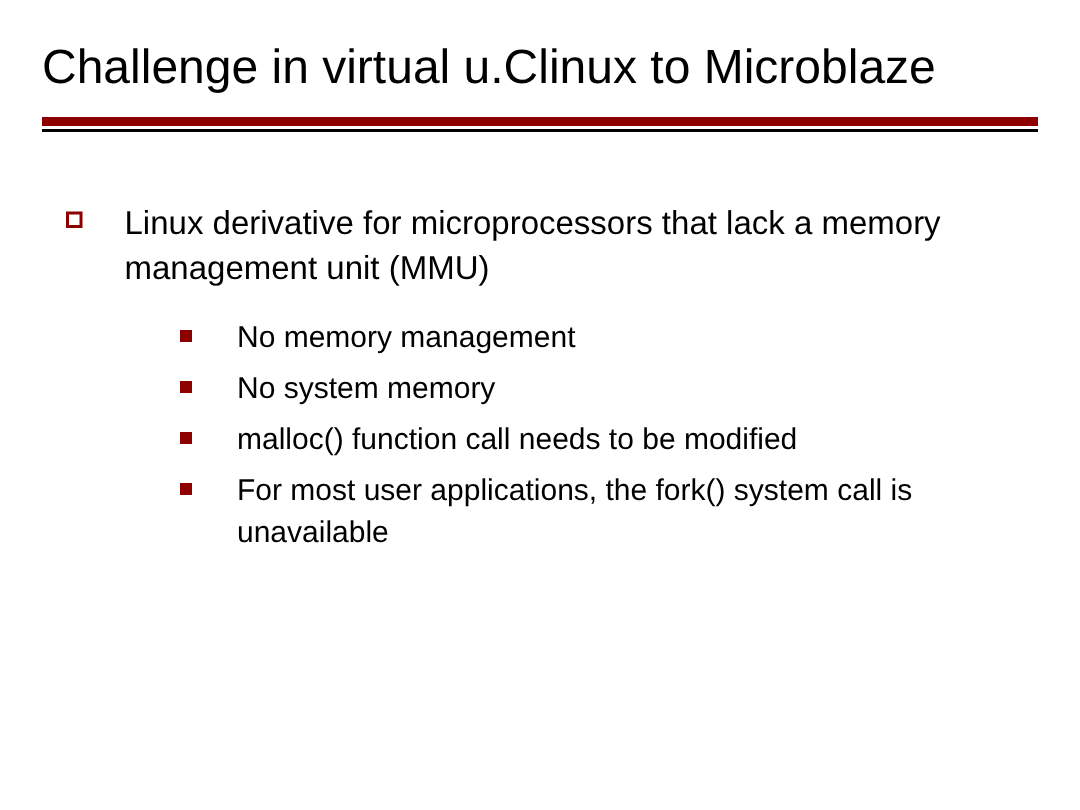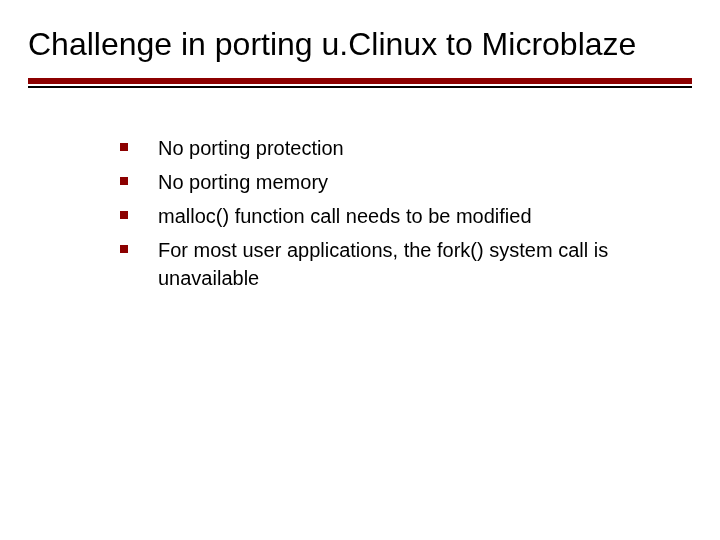--- a/index.html
+++ b/index.html
@@ -69,37 +69,41 @@
     .sub-item .text {
       font-size: 20px;
       color: #000000;
       line-height: 1.4;
       max-width: 540px;
     }
   </style>
 </head>
 <body>
 
-<div class="title">Challenge in porting u.Clinux to Microblaze</div>
+<div class="title">Challenge in virtual u.Clinux to Microblaze</div>
 
 <div class="divider">
   <div class="bar-red"></div>
   <div class="bar-black"></div>
 </div>
 
 <div class="body-area">
+  <div class="top-bullet">
+    <div class="marker"></div>
+    <div class="text">Linux derivative for microprocessors that lack a memory management unit (MMU)</div>
+  </div>
 
   <div class="sub-list">
     <div class="sub-item">
       <div class="marker"></div>
-      <div class="text">No porting protection</div>
+      <div class="text">No memory management</div>
     </div>
     <div class="sub-item">
       <div class="marker"></div>
-      <div class="text">No porting memory</div>
+      <div class="text">No system memory</div>
     </div>
     <div class="sub-item">
       <div class="marker"></div>
       <div class="text">malloc() function call needs to be modified</div>
     </div>
     <div class="sub-item">
       <div class="marker"></div>
       <div class="text">For most user applications, the fork() system call is unavailable</div>
     </div>
   </div>

